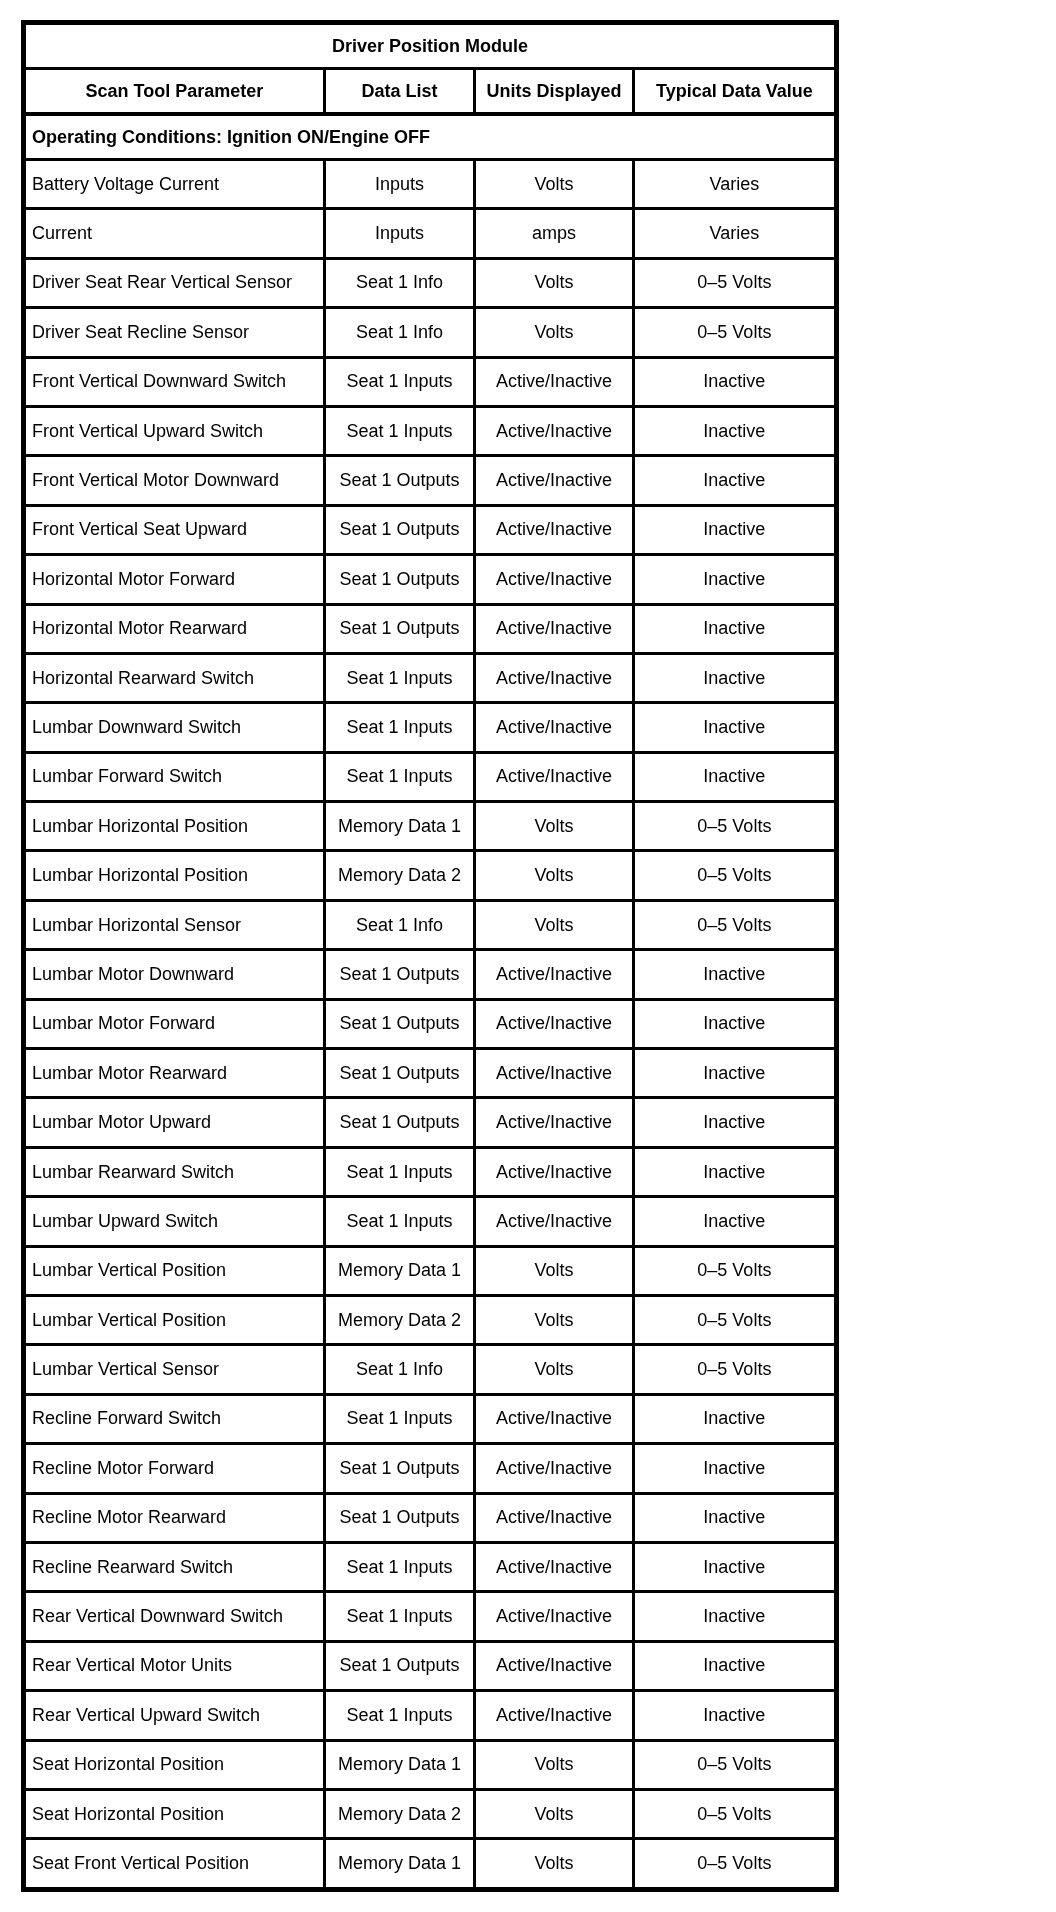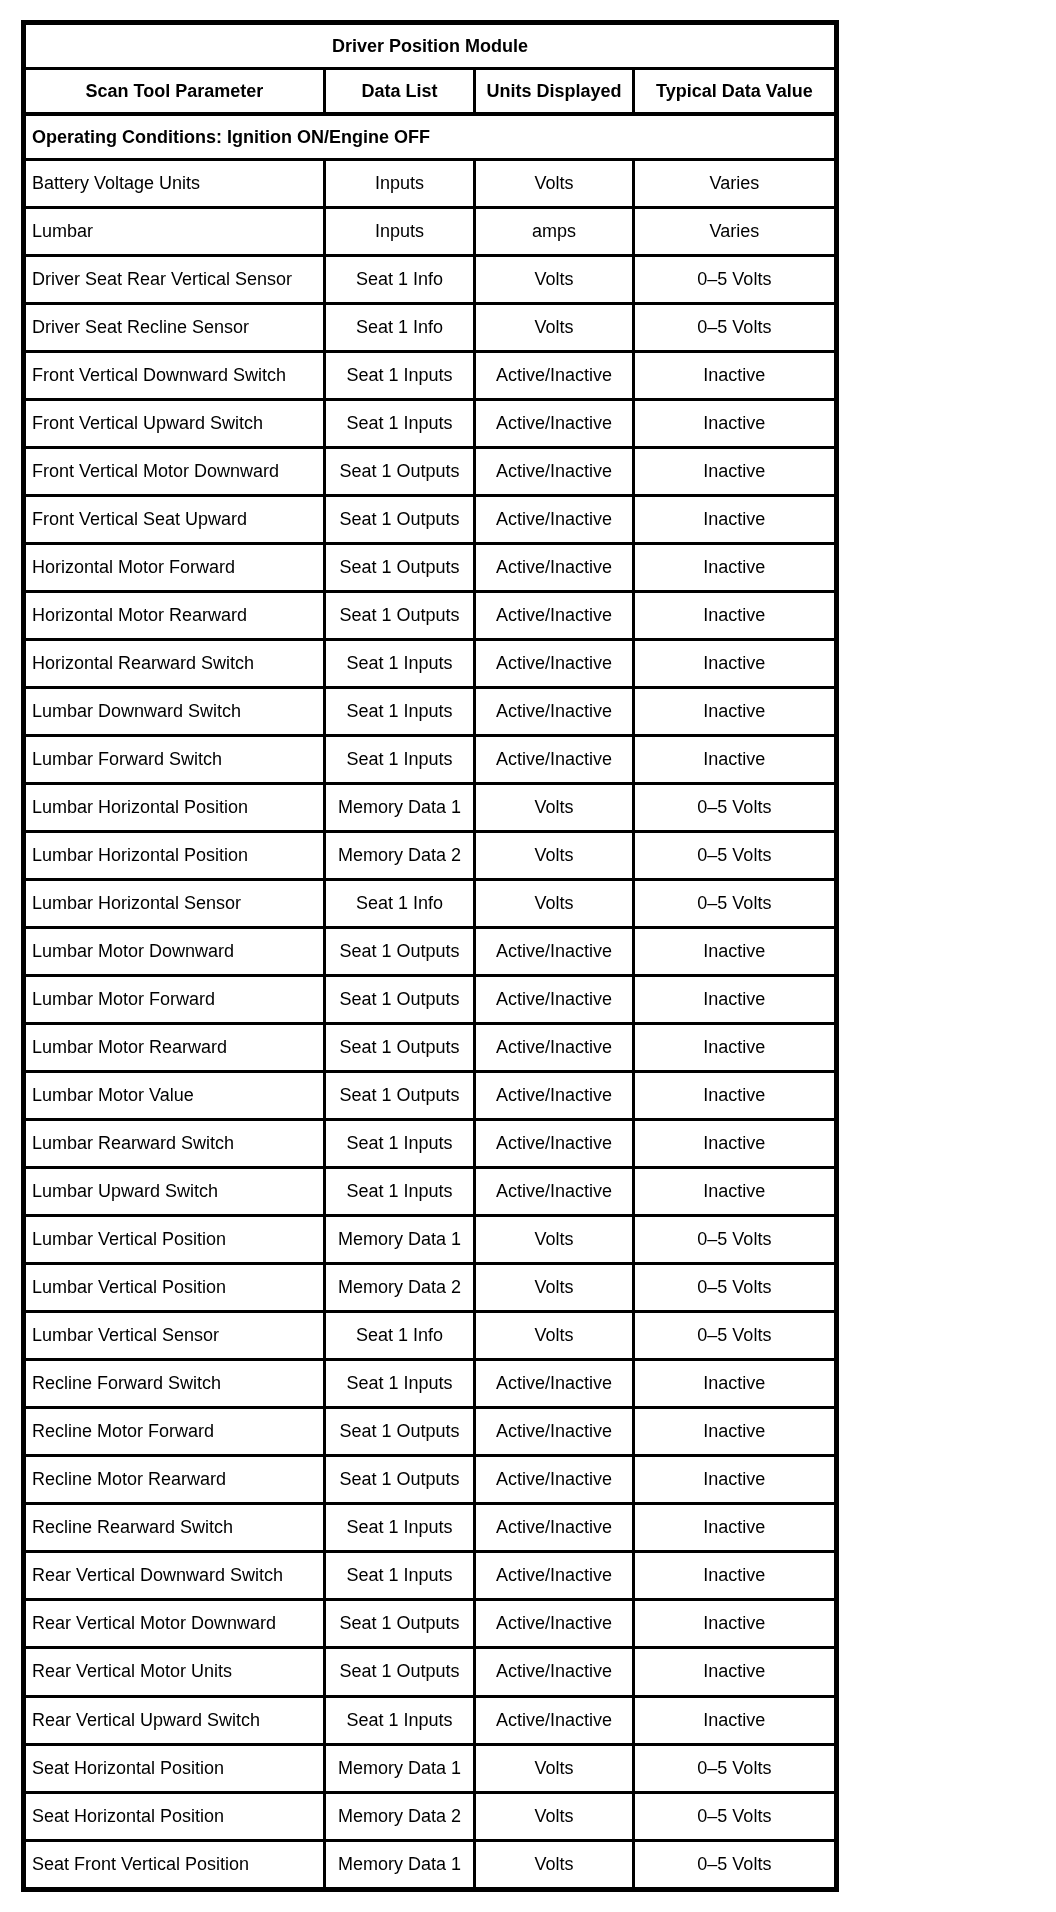--- a/index.html
+++ b/index.html
@@ -77,27 +77,27 @@
           <th class="col-1">Data List</th>
           <th class="col-2">Units Displayed</th>
           <th class="col-3">Typical Data Value</th>
         </tr>
       <tr>
         <td class="section-cell" colspan="4">Operating Conditions: Ignition ON/Engine OFF</td>
       </tr>
     </thead>
     <tbody id="table-body">
         <tr>
-          <td class="col-0">Battery Voltage Units</td>
+          <td class="col-0">Battery Voltage Current</td>
           <td class="col-1">Inputs</td>
           <td class="col-2">Volts</td>
           <td class="col-3">Varies</td>
         </tr>
         <tr>
-          <td class="col-0">Lumbar</td>
+          <td class="col-0">Current</td>
           <td class="col-1">Inputs</td>
           <td class="col-2">amps</td>
           <td class="col-3">Varies</td>
         </tr>
         <tr>
           <td class="col-0">Driver Seat Rear Vertical Sensor</td>
           <td class="col-1">Seat 1 Info</td>
           <td class="col-2">Volts</td>
           <td class="col-3">0–5 Volts</td>
         </tr>
@@ -191,21 +191,21 @@
           <td class="col-2">Active/Inactive</td>
           <td class="col-3">Inactive</td>
         </tr>
         <tr>
           <td class="col-0">Lumbar Motor Rearward</td>
           <td class="col-1">Seat 1 Outputs</td>
           <td class="col-2">Active/Inactive</td>
           <td class="col-3">Inactive</td>
         </tr>
         <tr>
-          <td class="col-0">Lumbar Motor Value</td>
+          <td class="col-0">Lumbar Motor Upward</td>
           <td class="col-1">Seat 1 Outputs</td>
           <td class="col-2">Active/Inactive</td>
           <td class="col-3">Inactive</td>
         </tr>
         <tr>
           <td class="col-0">Lumbar Rearward Switch</td>
           <td class="col-1">Seat 1 Inputs</td>
           <td class="col-2">Active/Inactive</td>
           <td class="col-3">Inactive</td>
         </tr>
@@ -253,26 +253,20 @@
         </tr>
         <tr>
           <td class="col-0">Recline Rearward Switch</td>
           <td class="col-1">Seat 1 Inputs</td>
           <td class="col-2">Active/Inactive</td>
           <td class="col-3">Inactive</td>
         </tr>
         <tr>
           <td class="col-0">Rear Vertical Downward Switch</td>
           <td class="col-1">Seat 1 Inputs</td>
-          <td class="col-2">Active/Inactive</td>
-          <td class="col-3">Inactive</td>
-        </tr>
-        <tr>
-          <td class="col-0">Rear Vertical Motor Downward</td>
-          <td class="col-1">Seat 1 Outputs</td>
           <td class="col-2">Active/Inactive</td>
           <td class="col-3">Inactive</td>
         </tr>
         <tr>
           <td class="col-0">Rear Vertical Motor Units</td>
           <td class="col-1">Seat 1 Outputs</td>
           <td class="col-2">Active/Inactive</td>
           <td class="col-3">Inactive</td>
         </tr>
         <tr>

